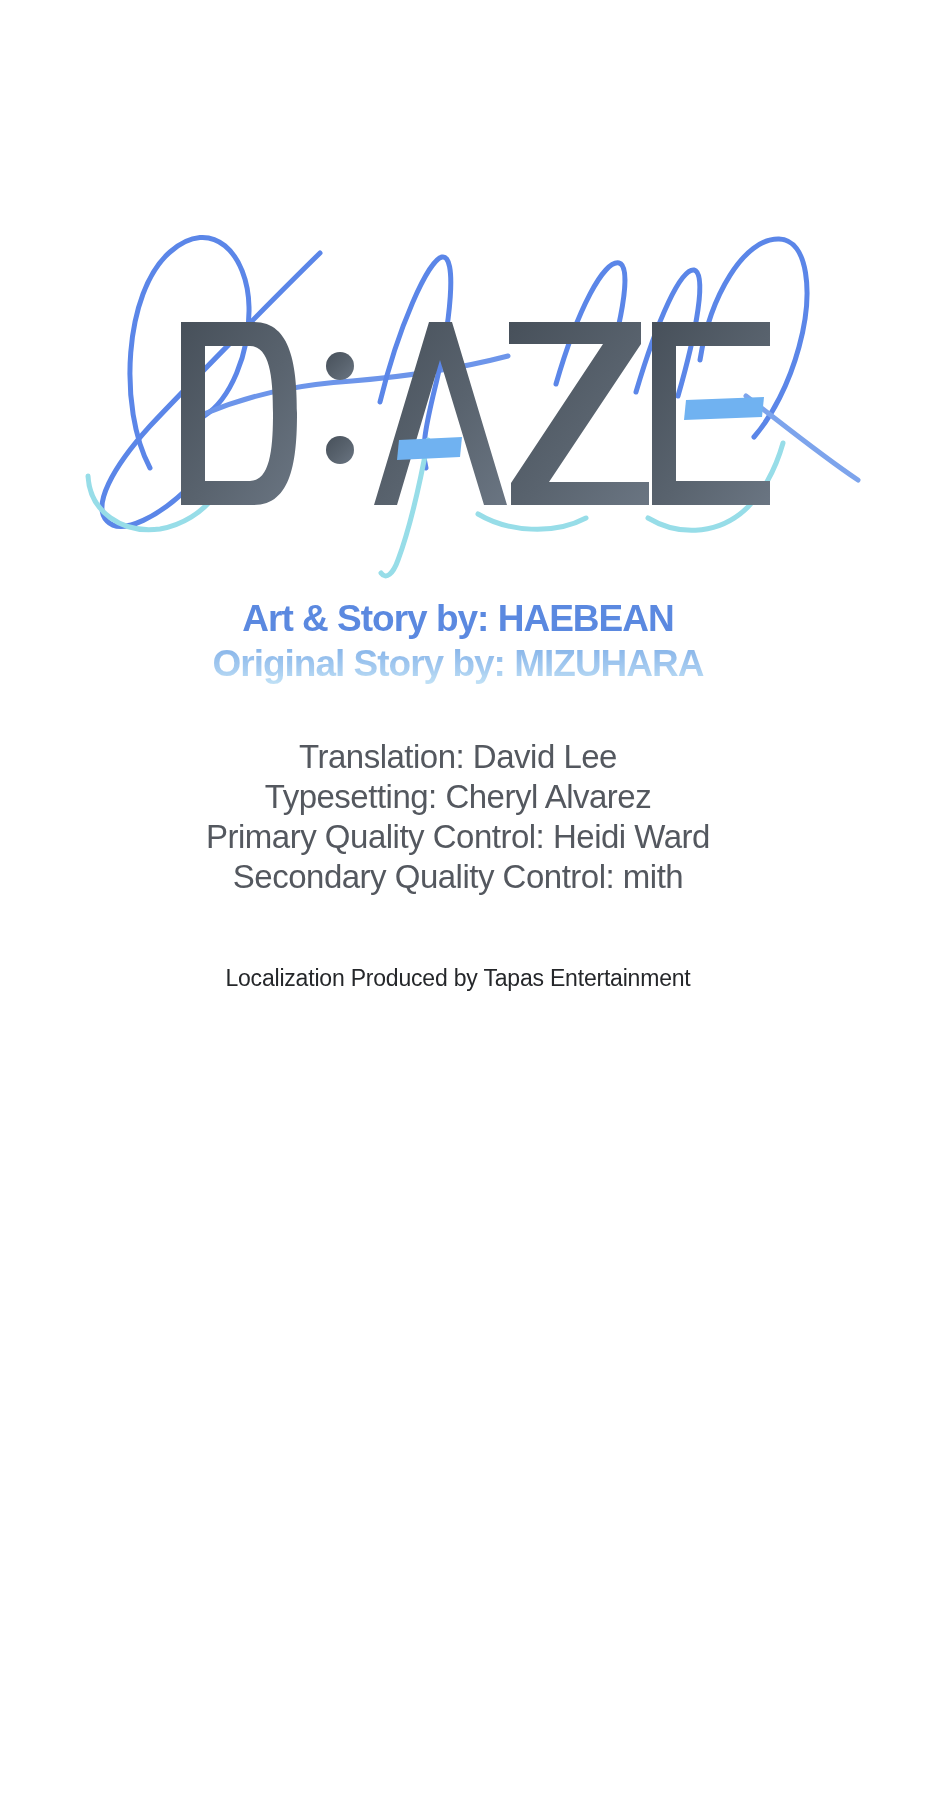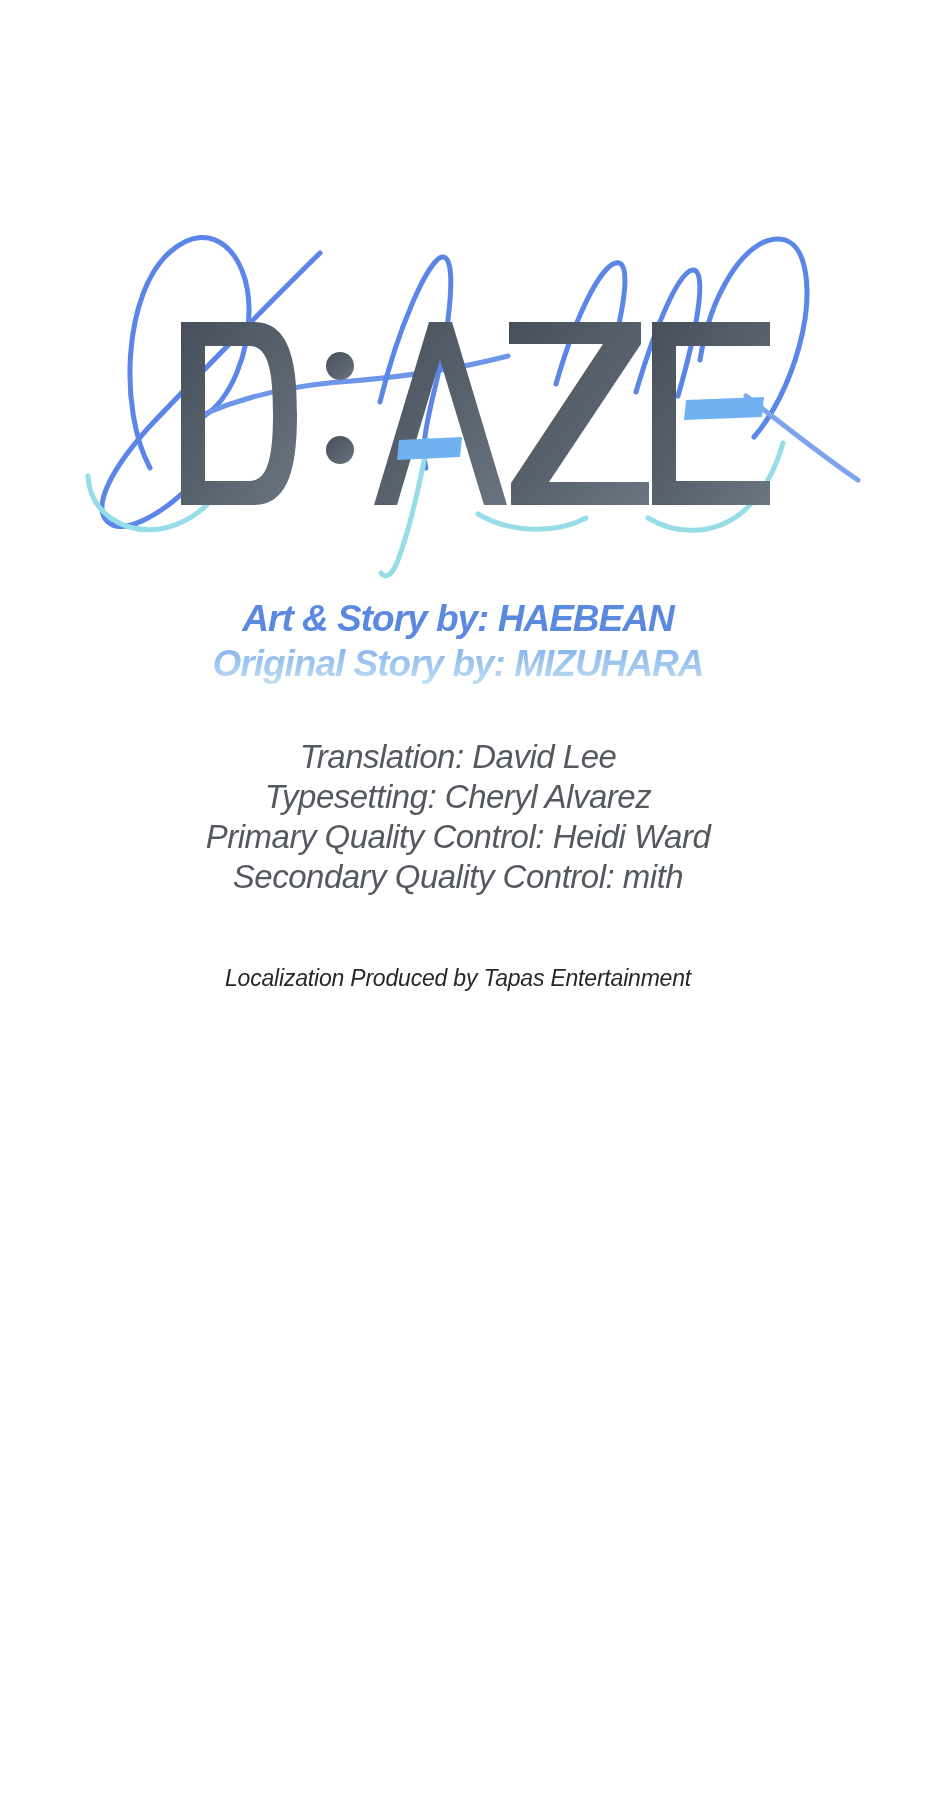--- a/index.html
+++ b/index.html
@@ -2,21 +2,20 @@
 <html><head>
 <meta charset="utf-8">
 <style>
   html,body{margin:0;padding:0;background:#ffffff;}
   .page{
     position:relative;
     width:940px;height:1798px;
     background:#ffffff;
     overflow:hidden;
     font-family:"Liberation Sans", sans-serif;
-    font-style:italic;
   }
   .logo-svg{position:absolute;left:0;top:0;width:940px;height:650px;display:block;}
   .sr{position:absolute;width:1px;height:1px;overflow:hidden;clip:rect(0 0 0 0);white-space:nowrap;}
   .txt{position:absolute;left:0;width:940px;text-align:center;transform:translateX(-12px);}
   .art-line{
     top:598px;font-size:37px;line-height:42px;font-weight:bold;
     letter-spacing:-1px;color:#5b89e0;
   }
   .orig-line{
     top:643px;font-size:37px;line-height:42px;font-weight:bold;letter-spacing:-1px;

